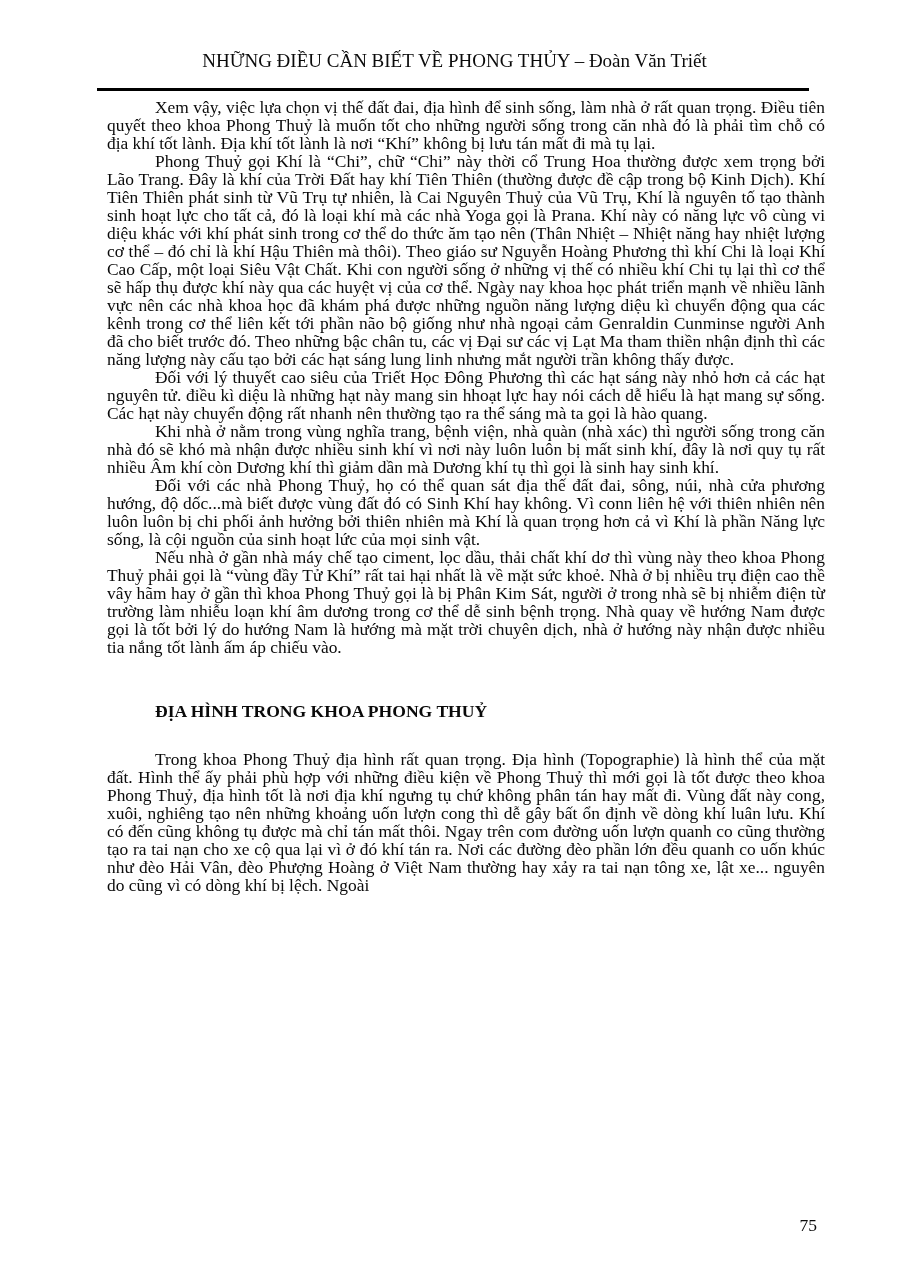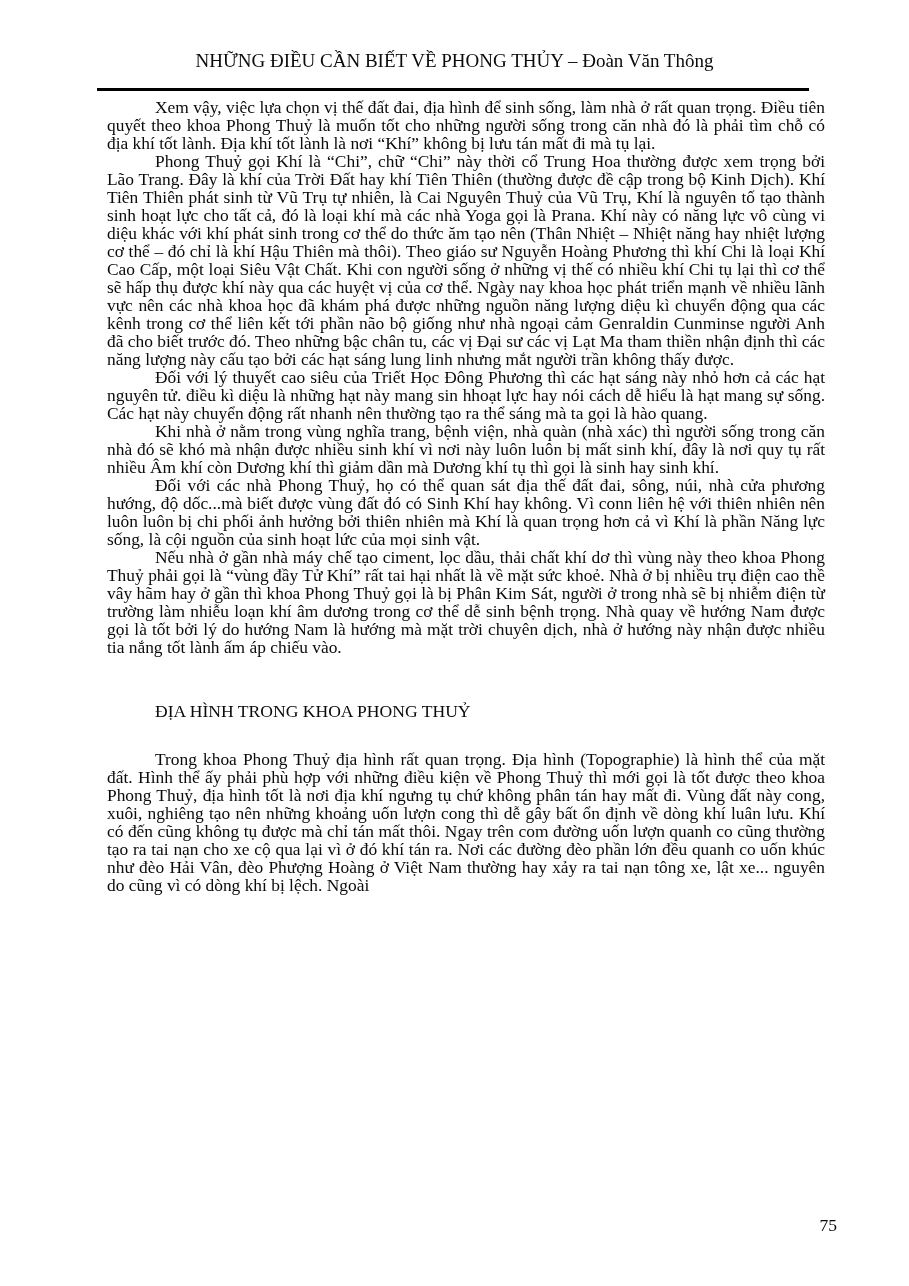--- a/index.html
+++ b/index.html
@@ -36,37 +36,37 @@
     line-height: 18px;
   }
   .content p {
     margin: 0;
     padding: 0;
     text-indent: 48px;
   }
   .section-heading {
     margin: 46px 0 30px 0;
     padding-left: 48px;
-    font-weight: normal;
+    font-weight: bold;
     font-size: 17.6px;
     text-align: left;
   }
   .page-number {
     position: absolute;
-    right: 72px;
+    right: 92px;
     bottom: 50px;
     font-size: 17.5px;
   }
 </style>
 </head>
 <body>
 
 <div class="page">
 
-  <div class="header-title">NHỮNG ĐIỀU CẦN BIẾT VỀ PHONG THỦY – Đoàn Văn Thông</div>
+  <div class="header-title">NHỮNG ĐIỀU CẦN BIẾT VỀ PHONG THỦY – Đoàn Văn Triết</div>
 
   <div class="header-rule"></div>
 
   <div class="content">
     <p>Xem vậy, việc lựa chọn vị thế đất đai, địa hình để sinh sống, làm nhà ở rất quan trọng. Điều tiên quyết theo khoa Phong Thuỷ là muốn tốt cho những người sống trong căn nhà đó là phải tìm chỗ có địa khí tốt lành. Địa khí tốt lành là nơi “Khí” không bị lưu tán mất đi mà tụ lại.</p>
     <p>Phong Thuỷ gọi Khí là “Chi”, chữ “Chi” này thời cổ Trung Hoa thường được xem trọng bởi Lão Trang. Đây là khí của Trời Đất hay khí Tiên Thiên (thường được đề cập trong bộ Kinh Dịch). Khí Tiên Thiên phát sinh từ Vũ Trụ tự nhiên, là Cai Nguyên Thuỷ của Vũ Trụ, Khí là nguyên tố tạo thành sinh hoạt lực cho tất cả, đó là loại khí mà các nhà Yoga gọi là Prana. Khí này có năng lực vô cùng vi diệu khác với khí phát sinh trong cơ thể do thức ăm tạo nên (Thân Nhiệt – Nhiệt năng hay nhiệt lượng cơ thể – đó chỉ là khí Hậu Thiên mà thôi). Theo giáo sư Nguyễn Hoàng Phương thì khí Chi là loại Khí Cao Cấp, một loại Siêu Vật Chất. Khi con người sống ở những vị thế có nhiều khí Chi tụ lại thì cơ thể sẽ hấp thụ được khí này qua các huyệt vị của cơ thể. Ngày nay khoa học phát triển mạnh về nhiều lãnh vực nên các nhà khoa học đã khám phá được những nguồn năng lượng diệu kì chuyển động qua các kênh trong cơ thể liên kết tới phần não bộ giống như nhà ngoại cảm Genraldin Cunminse người Anh đã cho biết trước đó. Theo những bậc chân tu, các vị Đại sư các vị Lạt Ma tham thiền nhận định thì các năng lượng này cấu tạo bởi các hạt sáng lung linh nhưng mắt người trần không thấy được.</p>
     <p>Đối với lý thuyết cao siêu của Triết Học Đông Phương thì các hạt sáng này nhỏ hơn cả các hạt nguyên tử. điều kì diệu là những hạt này mang sin hhoạt lực hay nói cách dễ hiểu là hạt mang sự sống. Các hạt này chuyển động rất nhanh nên thường tạo ra thể sáng mà ta gọi là hào quang.</p>
     <p>Khi nhà ở nằm trong vùng nghĩa trang, bệnh viện, nhà quàn (nhà xác) thì người sống trong căn nhà đó sẽ khó mà nhận được nhiều sinh khí vì nơi này luôn luôn bị mất sinh khí, đây là nơi quy tụ rất nhiều Âm khí còn Dương khí thì giảm dần mà Dương khí tụ thì gọi là sinh hay sinh khí.</p>
     <p>Đối với các nhà Phong Thuỷ, họ có thể quan sát địa thế đất đai, sông, núi, nhà cửa phương hướng, độ dốc...mà biết được vùng đất đó có Sinh Khí hay không. Vì conn liên hệ với thiên nhiên nên luôn luôn bị chi phối ảnh hưởng bởi thiên nhiên mà Khí là quan trọng hơn cả vì Khí là phần Năng lực sống, là cội nguồn của sinh hoạt lức của mọi sinh vật.</p>
     <p>Nếu nhà ở gần nhà máy chế tạo ciment, lọc dầu, thải chất khí dơ thì vùng này theo khoa Phong Thuỷ phải gọi là “vùng đầy Tử Khí” rất tai hại nhất là về mặt sức khoẻ. Nhà ở bị nhiều trụ điện cao thề vây hãm hay ở gần thì khoa Phong Thuỷ gọi là bị Phân Kim Sát, người ở trong nhà sẽ bị nhiễm điện từ trường làm nhiễu loạn khí âm dương trong cơ thể dễ sinh bệnh trọng. Nhà quay về hướng Nam được gọi là tốt bởi lý do hướng Nam là hướng mà mặt trời chuyên dịch, nhà ở hướng này nhận được nhiều tia nắng tốt lành ấm áp chiếu vào.</p>

